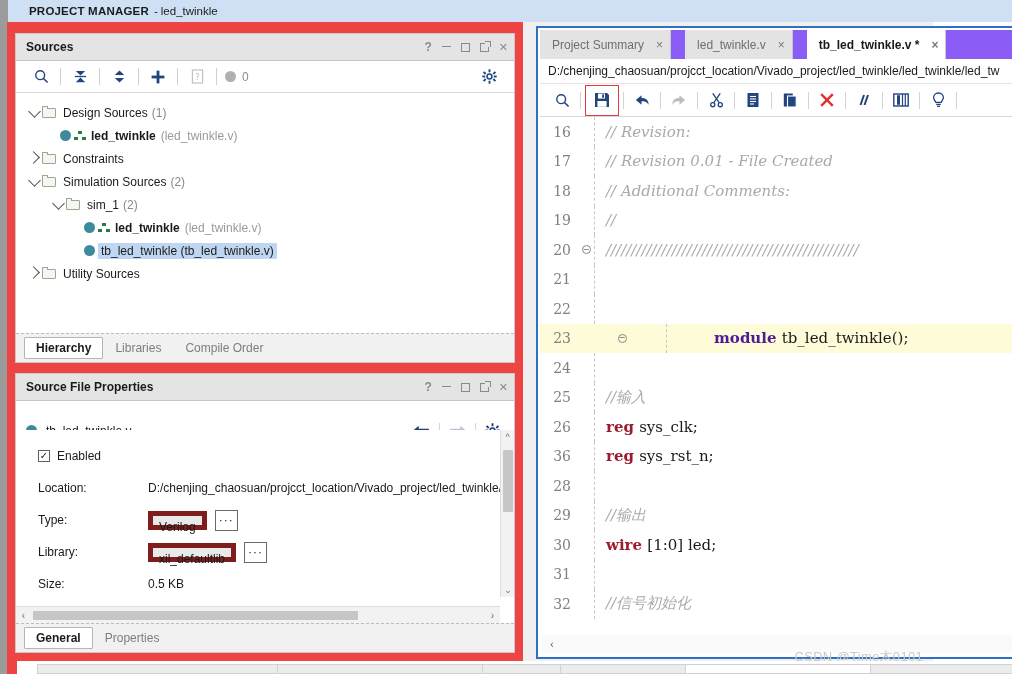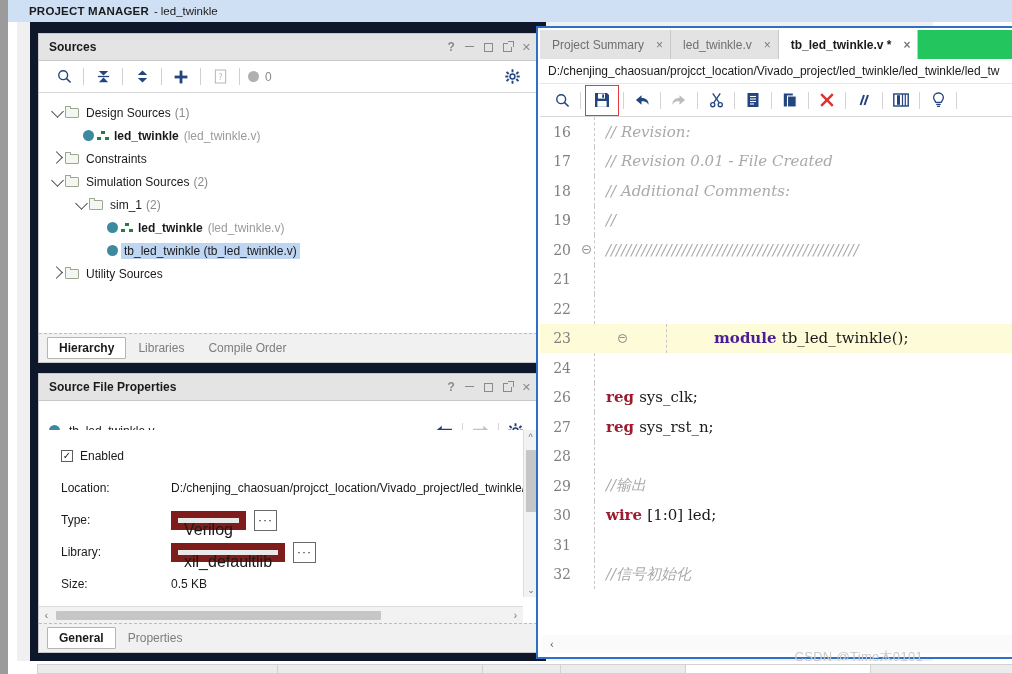--- a/index.html
+++ b/index.html
@@ -24,21 +24,21 @@
     background:#cfe0f5;
     display:flex; align-items:center;
     padding-left:12px;
     box-sizing:border-box;
   }
   .header .pm { font-weight:bold; font-size:11.5px; color:#1a1a1a; letter-spacing:.2px; }
   .header .dash { margin:0 3px 0 5px; color:#1a1a1a; font-size:11.5px;}
   .header .proj { font-size:11.5px; color:#1a1a1a; }
 
   
-  .leftcol { position:absolute; left:30px; top:22px; width:516px; height:652px; background:#0f172a; }
+  .leftcol { position:absolute; left:7px; top:22px; width:516px; height:652px; background:#ef4444; }
 
   
   .panel { position:absolute; background:#ffffff; border:1px solid #c8c8c8; box-sizing:border-box; }
   .panel-title {
     height:27px; background:#e4e4e4; border-bottom:1px solid #c8c8c8;
     display:flex; align-items:center; padding:0 6px 0 10px; box-sizing:border-box;
   }
   .panel-title .ttl { font-weight:bold; font-size:12px; color:#1a1a1a; flex:1; }
   .wctrls { display:flex; align-items:center; gap:10px; color:#8d8d8d; }
   .wctrls .wc { font-size:12px; line-height:12px; cursor:default; color:#8a8a8a; }
@@ -101,40 +101,40 @@
   .sfp-head .fn { margin-left:6px; font-size:12px; color:#1a1a1a; flex:1;}
   .navbtn { color:#1f3f7a; font-size:15px; padding:0 6px; }
   .navbtn.dim { color:#b9c3d4; }
   .vsep { width:1px; height:15px; background:#d5d5d5; margin:0 3px; }
 
   .sfp-body { position:absolute; left:0; top:56px; right:0; bottom:55px; background:#ffffff; overflow:hidden; }
   .sfp-inner { padding:10px 0 0 22px; }
   .prow { display:flex; align-items:center; height:32px; font-size:12px; color:#1a1a1a; }
   .plabel { width:110px; color:#1a1a1a; }
   .pval { color:#1a1a1a; }
-  .pfield { background:#e9e9e9; border:7px solid #7f1d1d; padding:2px 6px; min-width:56px; height:19px; line-height:19px; box-sizing:border-box; font-size:16px;}
+  .pfield { background:#e9e9e9; border:5px solid #7f1d1d; padding:2px 6px; min-width:56px; height:19px; line-height:19px; box-sizing:border-box; font-size:12px;}
   .pdots { margin-left:8px; border:1px solid #6a6a6a; width:23px; height:21px; display:inline-flex; align-items:center; justify-content:center; background:#ffffff; font-size:12px; letter-spacing:1px; color:#1a1a1a; box-sizing:border-box;}
   .cbx { width:12px; height:12px; border:1px solid #5d5d5d; background:#fff; display:inline-flex; align-items:center; justify-content:center; margin-right:7px; box-sizing:border-box;}
   .cbx::after{ content:"\2713"; font-size:10px; color:#1a1a1a; line-height:10px;}
 
   
   .vscroll { position:absolute; right:0; top:56px; bottom:55px; width:14px; background:#f2f2f2; border-left:1px solid #dcdcdc; box-sizing:border-box;}
   .vs-arrow { height:14px; display:flex; align-items:center; justify-content:center; color:#6f6f6f; font-size:9px;}
   .vs-thumb { position:absolute; left:2px; top:20px; width:10px; height:62px; background:#c6c6c6; border-radius:1px;}
   
   .hscroll { position:absolute; left:0; right:14px; bottom:29px; height:17px; background:#f2f2f2; border-top:1px solid #dcdcdc; display:flex; align-items:center; box-sizing:border-box;}
   .hs-arrow{ width:15px; text-align:center; color:#6f6f6f; font-size:10px;}
   .hs-track{ flex:1; height:9px; position:relative;}
   .hs-thumb{ position:absolute; left:2px; top:0; width:325px; height:9px; background:#c6c6c6; border-radius:1px;}
 
   
   .rightcol { position:absolute; left:536px; top:26px; width:476px; height:633px; background:#ffffff; }
   .ed-outer { position:absolute; left:0; top:0; width:476px; height:633px; border:2px solid #2f6fc4; border-right:none; box-sizing:border-box; background:#ffffff;}
 
-  .ed-tabs { position:absolute; left:2px; top:2px; right:0; height:29px; background:#22c55e; display:flex; align-items:flex-start; }
+  .ed-tabs { position:absolute; left:2px; top:2px; right:0; height:29px; background:#8b5cf6; display:flex; align-items:flex-start;gap:14px; }
   .ed-tab { height:29px; display:flex; align-items:center; padding:0 7px 0 12px; font-size:12px; color:#6f6f6f; background:#e3e3e3; border-right:1px solid #c9c9c9; box-sizing:border-box;}
   .ed-tab .tx { margin-right:12px; }
   .ed-tab .cx { color:#7a7a7a; font-size:12px; }
   .ed-tab.active { background:#ffffff; color:#1a1a1a; font-weight:bold; border-right:1px solid #c9c9c9;}
 
   .ed-path { position:absolute; left:2px; top:31px; right:0; height:25px; background:#ffffff; display:flex; align-items:center; padding-left:8px; font-size:12px; color:#1a1a1a; white-space:nowrap; overflow:hidden; box-sizing:border-box; border-bottom:1px solid #e6e6e6;}
 
   .ed-toolbar { position:absolute; left:2px; top:56px; right:0; height:33px; background:#ffffff; display:flex; align-items:center; padding-left:8px; box-sizing:border-box; border-bottom:1px solid #d8d8d8;}
   .ebtn { width:28px; height:25px; display:flex; align-items:center; justify-content:center; color:#22447f; }
   .ebtn.red { color:#e03131; }
@@ -534,22 +534,23 @@
       <div class="code">
         <div class="cl"><span class="gut">16</span><span class="fold"></span><span class="dashline"></span><span class="ctext cmt">// Revision:</span></div>
         <div class="cl"><span class="gut">17</span><span class="fold"></span><span class="dashline"></span><span class="ctext cmt">// Revision 0.01 - File Created</span></div>
         <div class="cl"><span class="gut">18</span><span class="fold"></span><span class="dashline"></span><span class="ctext cmt">// Additional Comments:</span></div>
         <div class="cl"><span class="gut">19</span><span class="fold"></span><span class="dashline"></span><span class="ctext cmt">//</span></div>
         <div class="cl"><span class="gut">20</span><span class="fold"><span class="foldbox">−</span></span><span class="dashline"></span><span class="ctext cmt">//////////////////////////////////////////////////</span></div>
         <div class="cl"><span class="gut">21</span><span class="fold"></span><span class="dashline"></span><span class="ctext plain"></span></div>
         <div class="cl"><span class="gut">22</span><span class="fold"></span><span class="dashline"></span><span class="ctext plain"></span></div>
         <div class="cl hl"><span class="gut">23</span><span class="fold"><span class="foldbox">−</span></span><span class="dashline"></span><span class="ctext"><span class="kw-mod">module </span><span class="plain">tb_led_twinkle();</span></span></div>
         <div class="cl"><span class="gut">24</span><span class="fold"></span><span class="dashline"></span><span class="ctext plain"></span></div>
+        <div class="cl"><span class="gut">25</span><span class="fold"></span><span class="dashline"></span><span class="ctext cmt">//输入</span></div>
         <div class="cl"><span class="gut">26</span><span class="fold"></span><span class="dashline"></span><span class="ctext"><span class="kw-red">reg </span><span class="plain">sys_clk;</span></span></div>
-        <div class="cl"><span class="gut">27</span><span class="fold"></span><span class="dashline"></span><span class="ctext"><span class="kw-red">reg </span><span class="plain">sys_rst_n;</span></span></div>
+        <div class="cl"><span class="gut">36</span><span class="fold"></span><span class="dashline"></span><span class="ctext"><span class="kw-red">reg </span><span class="plain">sys_rst_n;</span></span></div>
         <div class="cl"><span class="gut">28</span><span class="fold"></span><span class="dashline"></span><span class="ctext plain"></span></div>
         <div class="cl"><span class="gut">29</span><span class="fold"></span><span class="dashline"></span><span class="ctext cmt">//输出</span></div>
         <div class="cl"><span class="gut">30</span><span class="fold"></span><span class="dashline"></span><span class="ctext"><span class="kw-red">wire </span><span class="plain">[1:0] led;</span></span></div>
         <div class="cl"><span class="gut">31</span><span class="fold"></span><span class="dashline"></span><span class="ctext plain"></span></div>
         <div class="cl"><span class="gut">32</span><span class="fold"></span><span class="dashline"></span><span class="ctext cmt">//信号初始化</span></div>
 
         <div class="code-hscroll">
           <span class="ar">‹</span>
         </div>
       </div>

